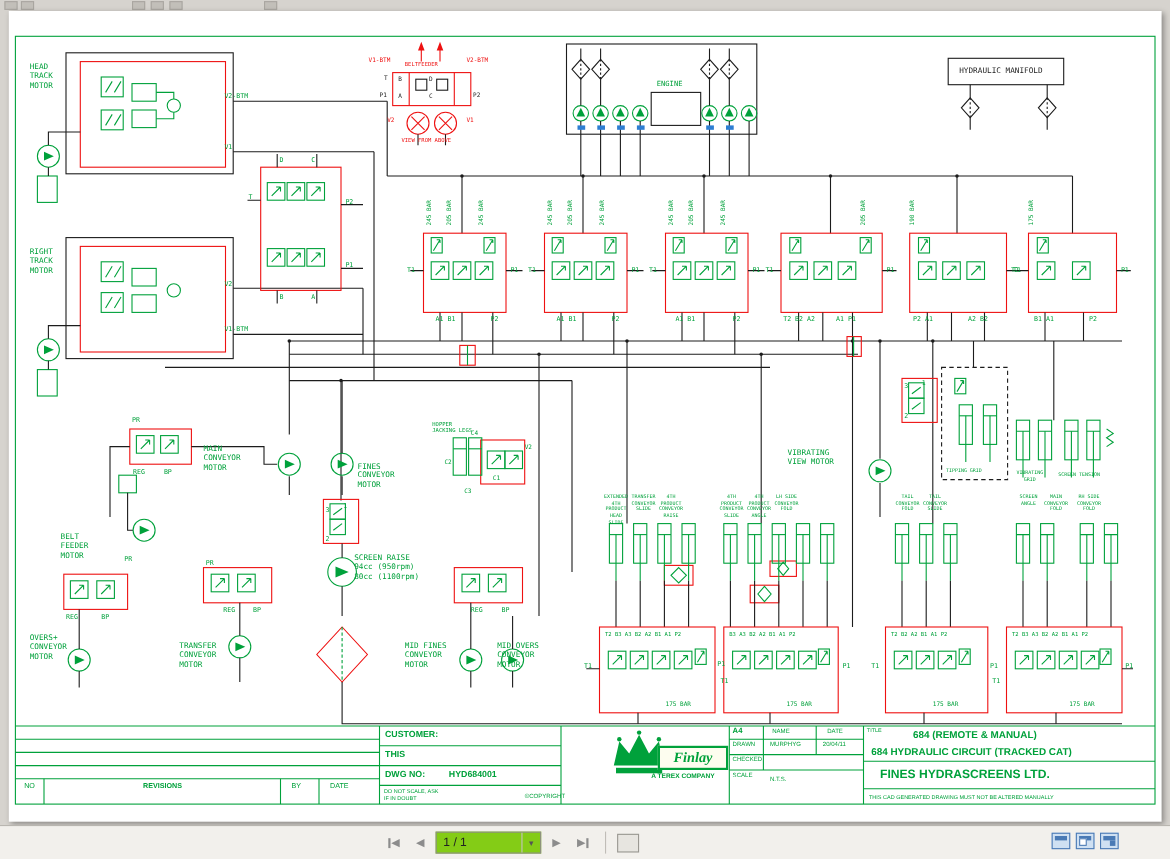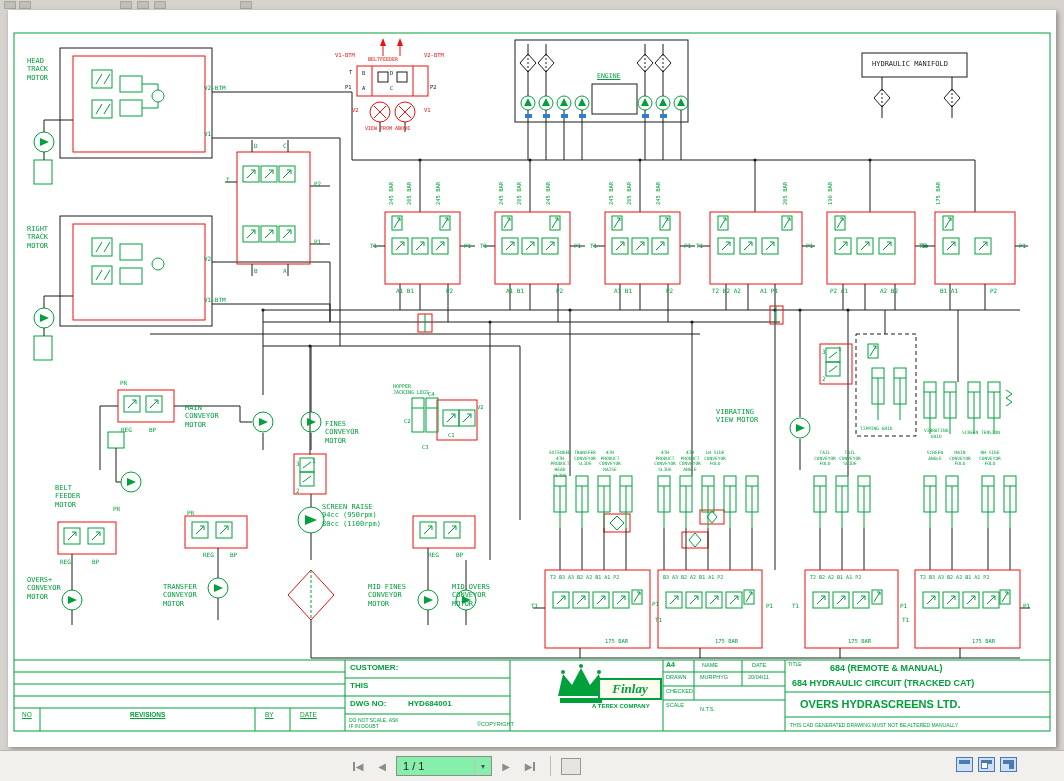--- a/index.html
+++ b/index.html
@@ -11,36 +11,36 @@
            box-shadow:2px 2px 5px rgba(0,0,0,.35);}
   svg.art{position:absolute;left:0;top:0;pointer-events:none;}
   .gs{stroke:#00A13B;fill:none;stroke-width:1;}
   .gf{fill:#00A13B;stroke:none;}
   .rs{stroke:#ee1111;fill:none;stroke-width:1;}
   .rf{fill:#ee1111;stroke:none;}
   .ks{stroke:#1c1c1c;fill:none;stroke-width:1;}
   .kf{fill:#1c1c1c;stroke:none;}
   .lb{position:absolute;color:#00A13B;font-size:6px;line-height:1.2;white-space:pre-line;}
   .s5{font-size:5px;}.s55{font-size:5.5px;}.s45{font-size:4.5px;line-height:1.25;}
-  .s65{font-size:6.5px;text-decoration:underline;}.s7{font-size:7px;}.s8{font-size:8px;}.s9{font-size:9px;}.s11{font-size:11px;}
+  .s65{font-size:6.5px;}.s7{font-size:7px;}.s8{font-size:8px;}.s9{font-size:9px;}.s11{font-size:11px;}
   .red{color:#ee1111;}.blk{color:#1c1c1c;}.bold{font-weight:bold;}
   .ctr{text-align:center;}
   .sans{font-family:"Liberation Sans",sans-serif;}
   .vlb{position:absolute;color:#00A13B;font-size:5.5px;transform:rotate(-90deg);
        transform-origin:0 100%;white-space:nowrap;}
   .logo-box{position:absolute;left:598px;top:678px;width:64px;height:22px;border:2px solid #00A13B;
             box-sizing:border-box;display:flex;align-items:center;justify-content:center;
             color:#00A13B;font:italic bold 13px "Liberation Serif",serif;background:#fdfdef;}
   .statusbar{position:absolute;left:0;bottom:0;width:100%;height:31px;background:#f2f0ec;
              border-top:1px solid #b9b6b0;box-sizing:border-box;}
   .nav{position:absolute;left:348px;top:5px;display:flex;align-items:center;gap:4px;}
   .nbtn{width:20px;height:20px;border:0;background:transparent;color:#8c8c8c;font-size:10px;
         display:flex;align-items:center;justify-content:center;gap:1px;padding:0;cursor:pointer;}
   .nbtn .bar{width:2px;height:9px;background:currentColor;}
-  .pagebox{width:96px;height:20px;background:#86efac;border:1px solid #8f8d88;display:flex;align-items:center;
+  .pagebox{width:96px;height:20px;background:#84cc16;border:1px solid #8f8d88;display:flex;align-items:center;
            font:11px "Liberation Sans",sans-serif;color:#222;box-sizing:border-box;}
   .pagebox .val{flex:1;padding-left:6px;}
   .caret{width:16px;height:100%;border-left:1px solid #c4c2bd;display:flex;align-items:center;
          justify-content:center;color:#555;font-size:8px;cursor:pointer;}
   .sep{width:1px;height:20px;background:#c0bdb7;margin:0 6px;}
   .snap{width:18px;height:15px;border:1px solid #9a9892;background:#e7e5e0;}
   .right-icons{position:absolute;left:956px;top:6px;display:flex;gap:5px;}
   .vicon{width:17px;height:15px;border:1px solid #4a7ab5;background:#cfe0f2;position:relative;box-sizing:border-box;cursor:pointer;}
   .vicon .in1{position:absolute;left:2px;top:2px;right:2px;height:4px;background:#4a7ab5;}
   .vicon .in2{position:absolute;left:2px;bottom:2px;width:5px;height:5px;background:#fff;border:1px solid #4a7ab5;}
@@ -627,21 +627,21 @@
   <span class="lb s55 sans" style="left:752px;top:662px">DATE</span>
   <span class="lb s55 sans" style="left:666px;top:674px">DRAWN</span>
   <span class="lb s55 sans" style="left:700px;top:674px">MURPHYG</span>
   <span class="lb s55 sans" style="left:748px;top:674px">20/04/11</span>
   <span class="lb s55 sans" style="left:666px;top:688px">CHECKED</span>
   <span class="lb s55 sans" style="left:666px;top:702px">SCALE</span>
   <span class="lb s55 sans" style="left:700px;top:706px">N.T.S.</span>
   <span class="lb s5 sans" style="left:788px;top:661px">TITLE</span>
   <span class="lb s9 bold sans" style="left:830px;top:663px">684 (REMOTE &amp; MANUAL)</span>
   <span class="lb s9 bold sans" style="left:792px;top:678px">684 HYDRAULIC CIRCUIT (TRACKED CAT)</span>
-  <span class="lb s11 bold sans" style="left:800px;top:698px">OVERS HYDRASCREENS LTD.</span>
+  <span class="lb s11 bold sans" style="left:800px;top:698px">FINES HYDRASCREENS LTD.</span>
   <span class="lb s5 sans" style="left:790px;top:722px">THIS CAD GENERATED DRAWING MUST NOT BE ALTERED MANUALLY</span>
 
   <div class="statusbar">
     <div class="nav">
       <button class="nbtn"><span class="bar"></span>◀</button>
       <button class="nbtn">◀</button>
       <div class="pagebox">
         <span class="val">1 / 1</span>
         <span class="caret">▾</span>
       </div>

